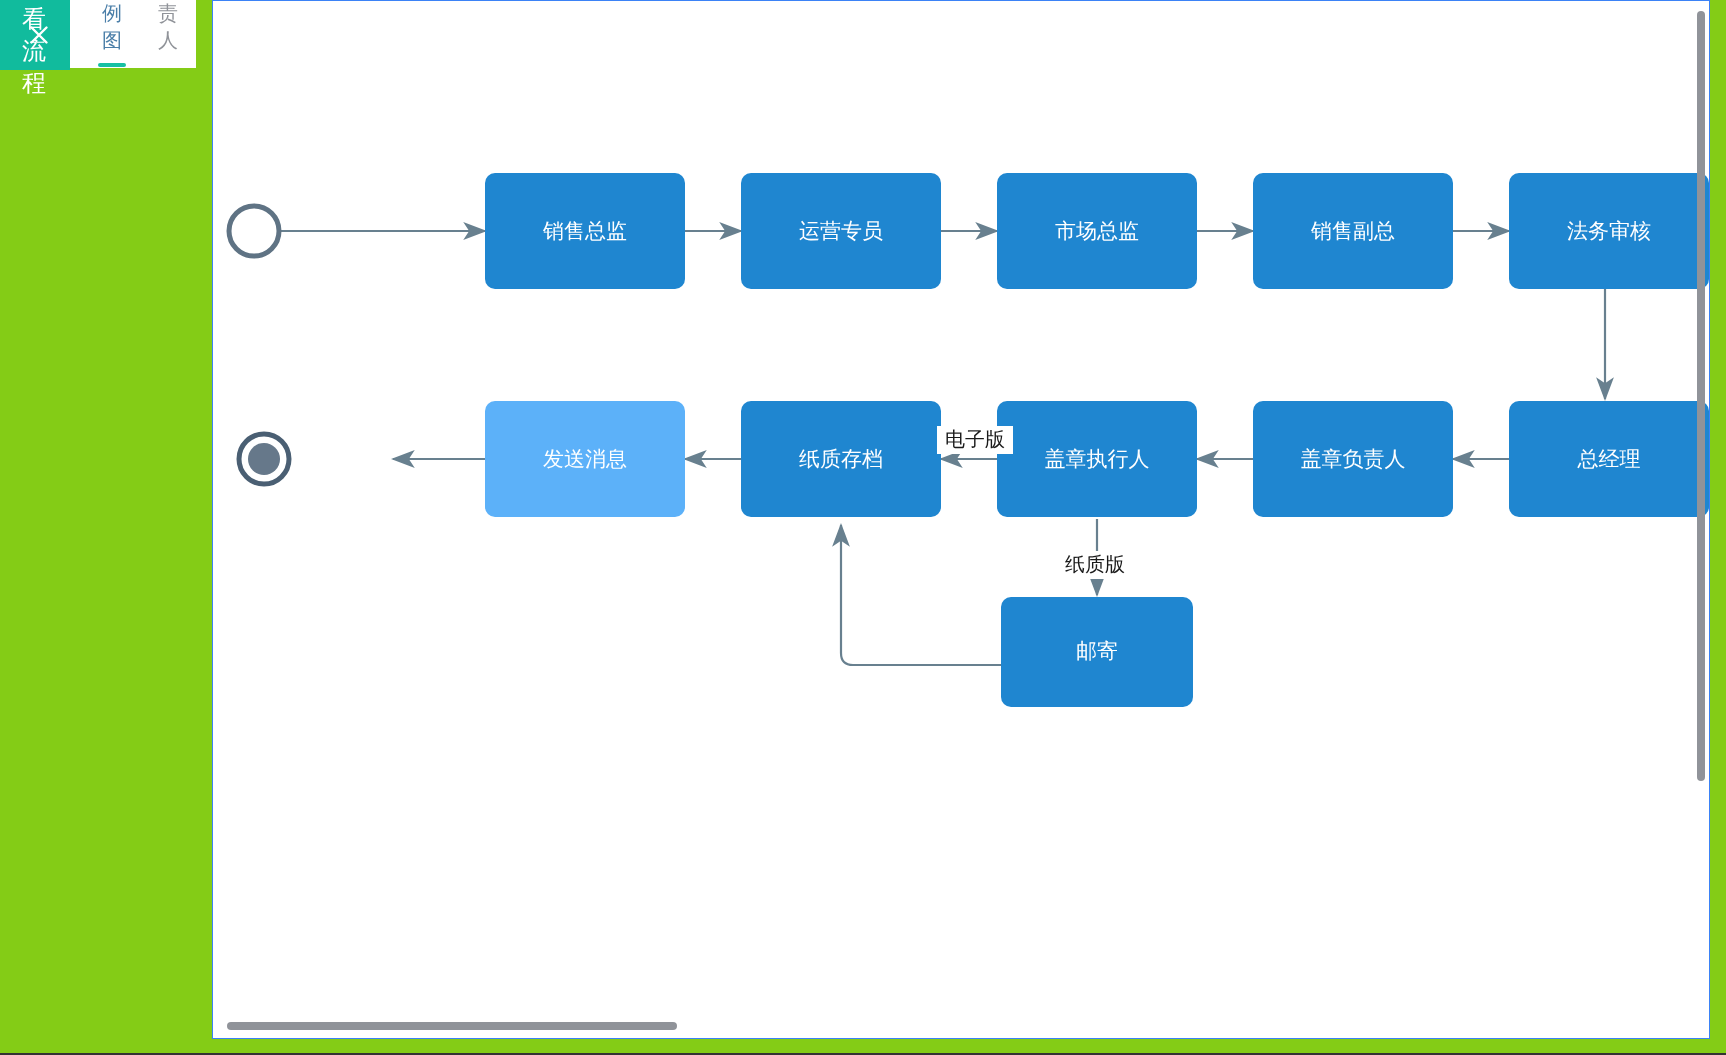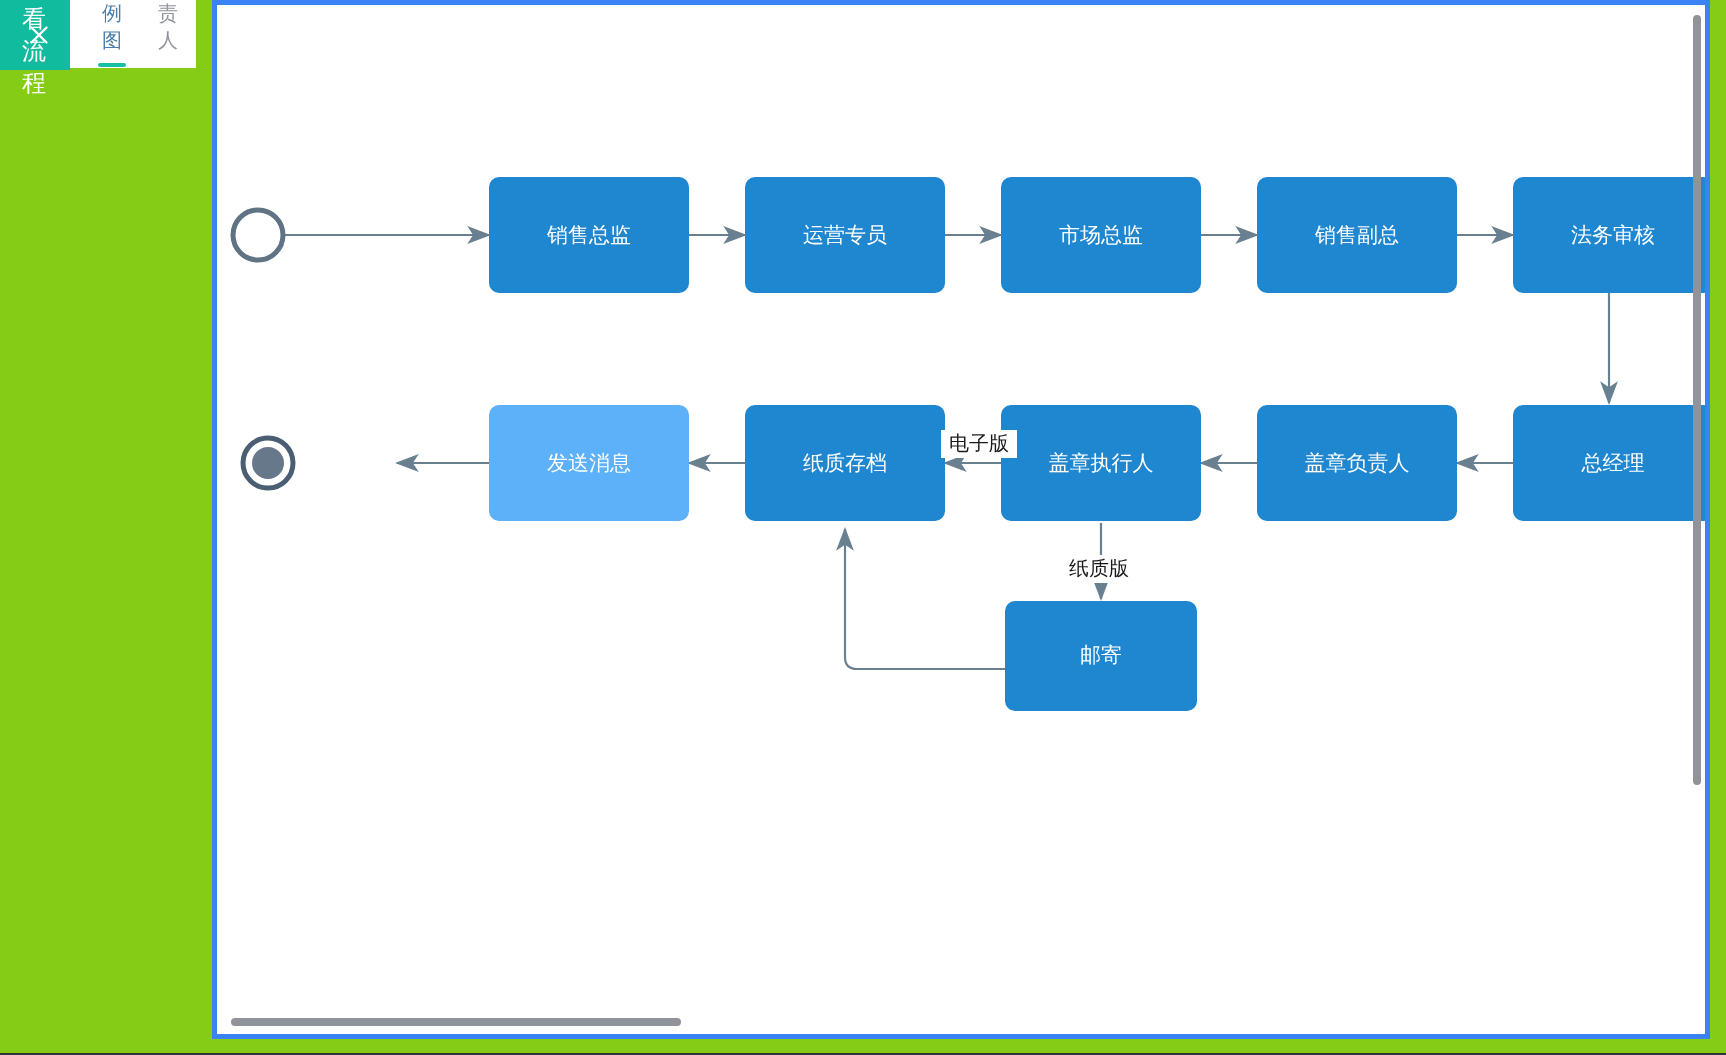--- a/index.html
+++ b/index.html
@@ -65,21 +65,21 @@
     position: absolute;
     left: 14px; right: 14px; bottom: 0;
     height: 4px;
     background: #17c0a3;
     border-radius: 2px;
   }
   
   .canvas-wrap {
     flex: 1 1 auto;
     margin: 0 16px 16px 16px;
-    border: 5px solid #3b82f6;
+    border: 1px solid #3b82f6;
     position: relative;
     background: #ffffff;
     overflow: hidden;
   }
   .diagram-svg {
     position: absolute;
     left: 0; top: 0;
   }
   .node-label {
     fill: #ffffff;

